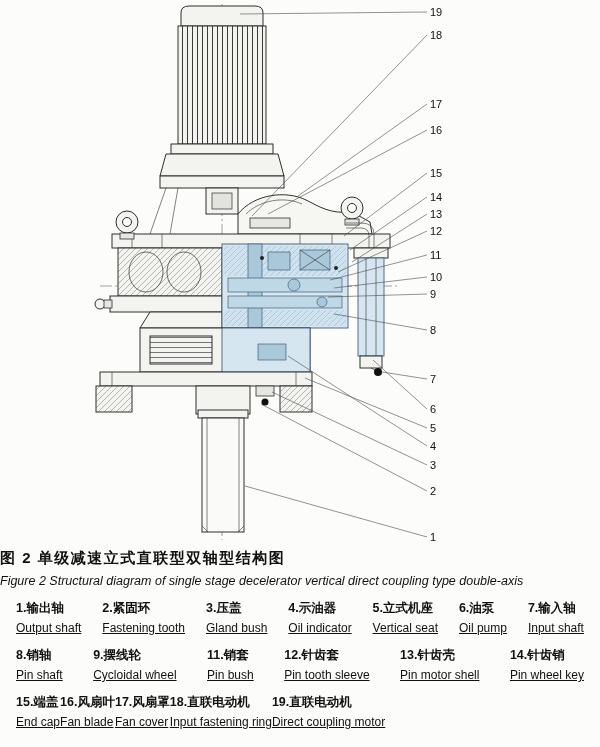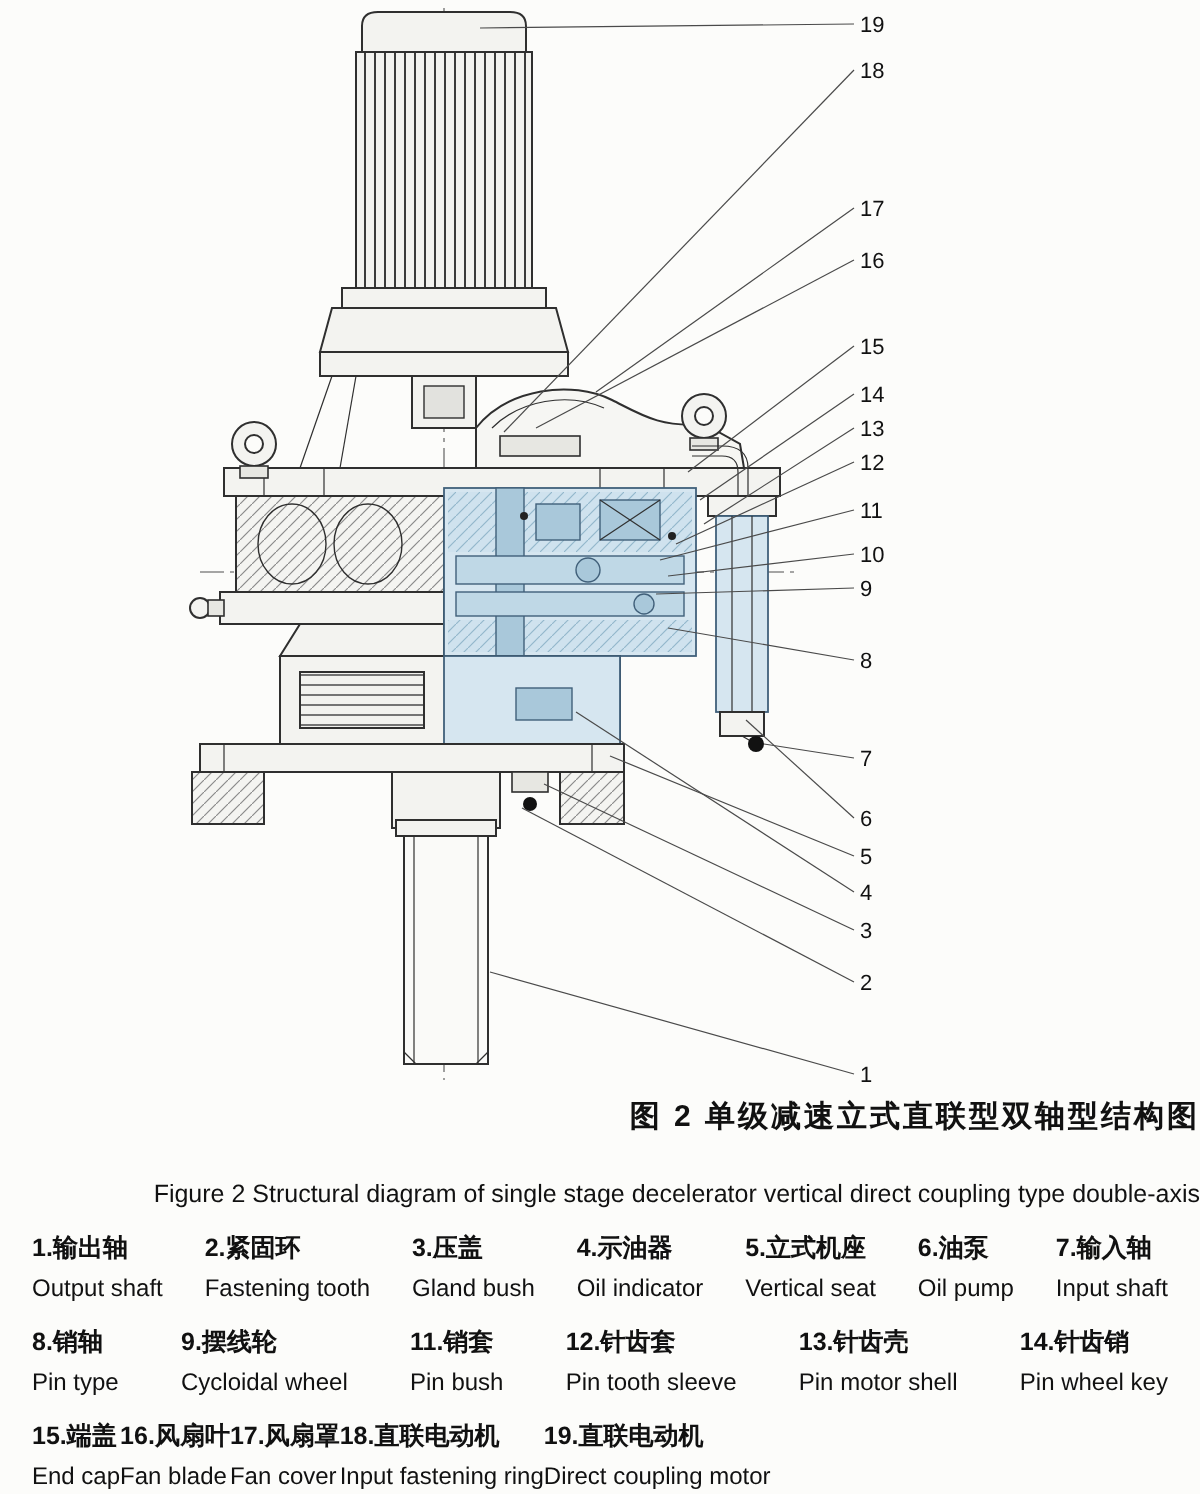--- a/index.html
+++ b/index.html
@@ -20,28 +20,28 @@
   .drawing-wrap{ width:524px; height:545px; }
   svg text.co{ font:11px "Liberation Sans","DejaVu Sans",sans-serif; fill:#111; }
   .part { fill:#f3f3f0; stroke:var(--line); stroke-width:1; }
   .part2{ fill:#e7e7e2; stroke:var(--line); stroke-width:0.8; }
   .sec  { fill:var(--section-blue); stroke:#41607a; stroke-width:0.9; }
   .sec2 { fill:var(--section-dark); stroke:#41607a; stroke-width:0.7; }
   .sec3 { fill:var(--section-mid);  stroke:#41607a; stroke-width:0.7; }
   .thin { stroke:var(--line); stroke-width:0.6; fill:none; }
   .cl   { stroke:#888; stroke-width:0.8; stroke-dasharray:12 3 2 3; fill:none; }
   .leader{ stroke:#4a4a4a; stroke-width:0.6; }
-  .caption{ text-align:right; margin-top:4px; }
+  .caption{ text-align:left; margin-top:4px; }
   .title-zh{ font-size:15px; font-weight:bold; letter-spacing:1.5px; }
-  .title-en{ font-size:12.5px; margin-top:22px; }
+  .title-en{ font-size:12.5px; margin-top:6px;font-style:italic; }
   .legend{ padding:0 16px; margin-top:0; }
   .legend-row{ display:flex; justify-content:space-between; margin-top:12px; }
   .legend-row.last{ justify-content:flex-start; }
   .cell .zh{ font-size:12.5px; font-weight:bold; white-space:nowrap; }
-  .cell .en{ font-size:12px; margin-top:4px; white-space:nowrap; }
+  .cell .en{ font-size:12px; margin-top:4px; white-space:nowrap;text-decoration:underline; }
 </style>
 </head>
 <body>
 
 <div class="page">
 
   <div class="drawing-wrap">
     <svg viewBox="0 0 600 545" width="600" height="545" xmlns="http://www.w3.org/2000/svg">
       <defs>
         <pattern id="fins" width="5" height="8" patternUnits="userSpaceOnUse">
@@ -250,21 +250,21 @@
       </div>
       <div class="cell">
         <div class="zh"><span>7.</span><span>输入轴</span></div>
         <div class="en">Input shaft</div>
       </div>
     </div>
 
     <div class="legend-row">
       <div class="cell">
         <div class="zh"><span>8.</span><span>销轴</span></div>
-        <div class="en">Pin type</div>
+        <div class="en">Pin shaft</div>
       </div>
       <div class="cell">
         <div class="zh"><span>9.</span><span>摆线轮</span></div>
         <div class="en">Cycloidal wheel</div>
       </div>
       <div class="cell">
         <div class="zh"><span>11.</span><span>销套</span></div>
         <div class="en">Pin bush</div>
       </div>
       <div class="cell">

